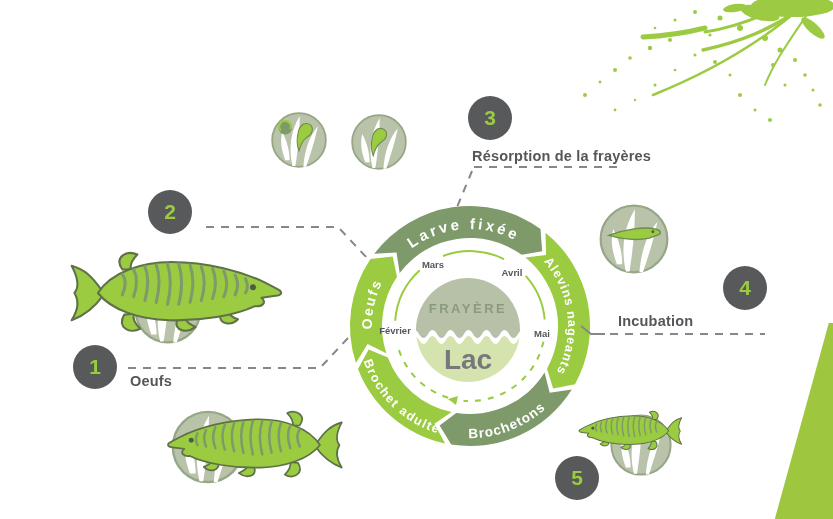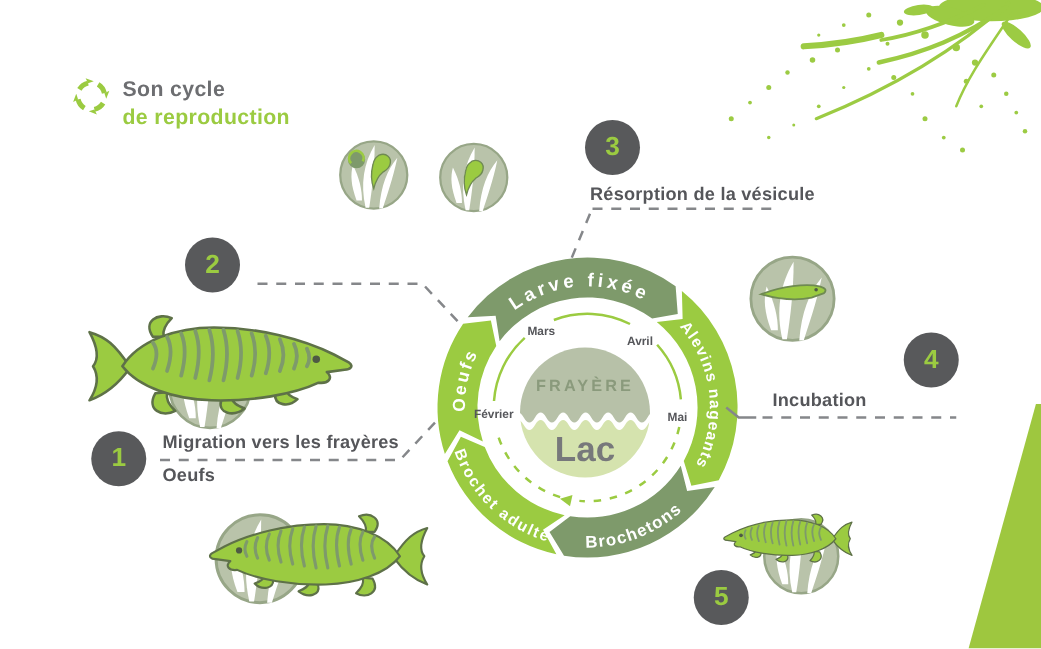--- a/index.html
+++ b/index.html
@@ -67,42 +67,20 @@
           <path d="M160 24 Q166 38 160 56"></path>
             <path d="M172 27 Q178 40 172 54"></path>
           <path d="M184 31 Q189 41 184 52"></path>
             <path d="M195 35 Q199 43 195 50"></path>
         </g>
         <circle cx="203" cy="44" r="3.2" fill="#4E5A44"></circle>
       </symbol>
     </defs>
   </svg>
 
-  <div class="abs" id="title-block">
-    <div style="display:flex;gap:10px;">
-      <svg width="30" height="30" viewBox="0 0 30 30">
-        <g stroke="#9BCB41" stroke-width="4" fill="none">
-          <path d="M20.5 5.5 A11 11 0 0 1 25.5 12.5"></path>
-          <path d="M24.5 20.5 A11 11 0 0 1 17.5 25.5" transform="rotate(0 15 15)"></path>
-          <path d="M9.5 24.5 A11 11 0 0 1 4.5 17.5"></path>
-          <path d="M5.5 9.5 A11 11 0 0 1 12.5 4.5"></path>
-        </g>
-        <g fill="#9BCB41">
-          <polygon points="25.5,12.5 29.5,10.5 27,17"></polygon>
-          <polygon points="17.5,25.5 19.5,29.5 13,27"></polygon>
-          <polygon points="4.5,17.5 0.5,19.5 3,13"></polygon>
-          <polygon points="12.5,4.5 10.5,0.5 17,3"></polygon>
-        </g>
-      </svg>
-      <div>
-        <div class="title-line1">Son cycle</div>
-        <div class="title-line2">de reproduction</div>
-      </div>
-    </div>
-  </div>
 
   <svg class="abs" style="left:555px;top:0" width="278" height="128" viewBox="0 0 278 128">
     <g fill="#9CCB43">
       <ellipse cx="238" cy="6" rx="42" ry="11"></ellipse>
       <ellipse cx="205" cy="13" rx="20" ry="7" transform="rotate(14 205 13)"></ellipse>
       <ellipse cx="258" cy="28" rx="15" ry="5" transform="rotate(42 258 28)"></ellipse>
       <ellipse cx="180" cy="8" rx="12" ry="4" transform="rotate(-8 180 8)"></ellipse>
       <circle cx="30" cy="95" r="2"></circle>
         <circle cx="45" cy="82" r="1.5"></circle>
         <circle cx="60" cy="70" r="2"></circle>
@@ -243,18 +221,17 @@
     <path class="conn-solid" d="M581 326 L591 334 H605"></path>
     <path class="conn" d="M610 334 H765"></path>
   </svg>
 
   <div class="step" style="left:73px;top:345px"><span>1</span></div>
   <div class="step" style="left:148px;top:190px"><span>2</span></div>
   <div class="step" style="left:468px;top:96px"><span>3</span></div>
   <div class="step" style="left:723px;top:266px"><span>4</span></div>
   <div class="step" style="left:555px;top:456px"><span>5</span></div>
 
-  <div class="lbl" style="left:130px;top:346px">Migration vers les frayères</div>
   <div class="lbl" style="left:130px;top:373px">Oeufs</div>
-  <div class="lbl" style="left:472px;top:148px">Résorption de la vésicule</div>
+  <div class="lbl" style="left:472px;top:148px">Résorption de la frayères</div>
   <div class="lbl" style="left:618px;top:313px">Incubation</div>
 
 </div>
 
 </body></html>

